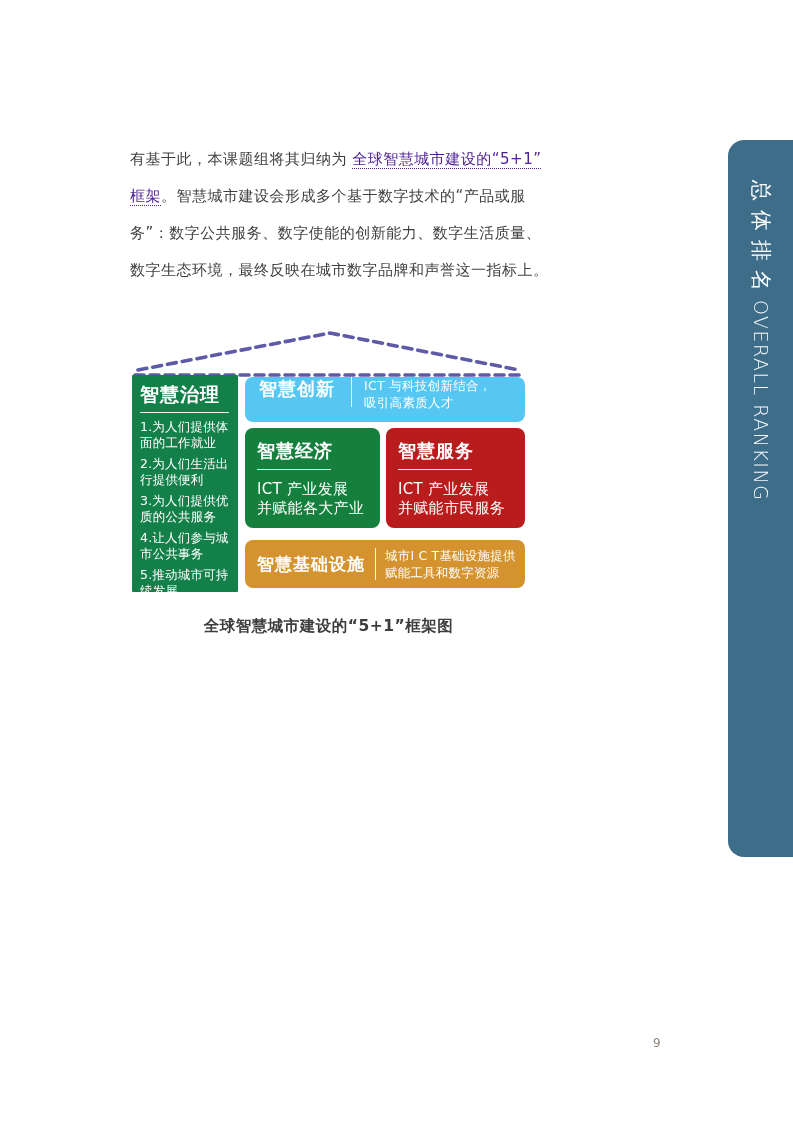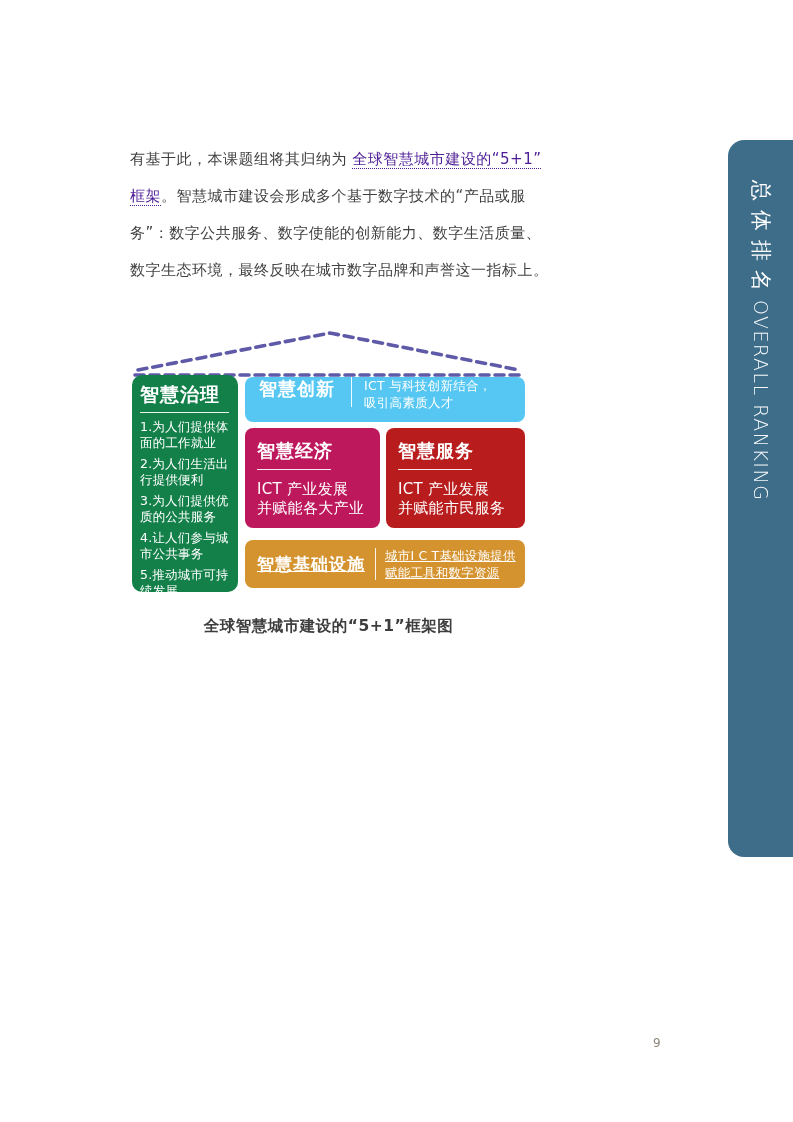--- a/index.html
+++ b/index.html
@@ -15,34 +15,34 @@
 
   
   .diagram { position:absolute; left:132px; top:328px; width:393px; height:264px; }
   .roof-svg { position:absolute; left:0; top:0; width:393px; height:52px; }
   .roof-svg path, .roof-svg line { fill:none; stroke:#5f5aa8; stroke-width:3.6; stroke-dasharray:9 6; stroke-linecap:round; }
   .roof-label {
     position:absolute; left:0; top:9px; width:100%; text-align:center;
     color:#2aa18c; font-size:21px; font-weight:bold; letter-spacing:1px;
   }
   .box { position:absolute; box-sizing:border-box; color:#ffffff; }
-  .box-governance { left:0; top:47px; width:106px; height:217px; background:#13804a; border-radius:10px; padding:7px 8px 14px 8px; }
+  .box-governance { left:0; top:47px; width:106px; height:217px; background:#13804a; border-radius:1px; padding:7px 8px 14px 8px; }
   .gov-title { font-size:19px; font-weight:bold; letter-spacing:1px; }
   .gov-rule { height:1px; background:rgba(255,255,255,.9); width:89px; margin:4px 0 6px 0; }
   .gov-item { font-size:12.5px; line-height:16px; margin-bottom:5px; letter-spacing:0.2px; }
   .box-innovation { left:113px; top:49px; width:280px; height:45px; background:#55c7f2; border-radius:8px; display:flex; align-items:flex-start; }
   .hbox-title { font-size:18px; font-weight:bold; letter-spacing:1px; margin-left:14px; white-space:nowrap; }
   .vdivider { width:1px; height:30px; background:rgba(255,255,255,.9); margin:0 12px 0 16px; flex:none; }
   .hbox-desc { font-size:12.5px; line-height:17px; letter-spacing:0.3px; }
-  .box-economy { left:113px; top:100px; width:135px; height:100px; background:#be185d; border-radius:8px; padding:11px 12px; }
+  .box-economy { left:113px; top:100px; width:135px; height:100px; background:#15803d; border-radius:8px; padding:11px 12px; }
   .box-services { left:254px; top:100px; width:139px; height:100px; background:#b91c1c; border-radius:8px; padding:11px 12px; }
   .vbox-title { font-size:18px; font-weight:bold; letter-spacing:1px; }
   .vbox-rule { height:1px; background:rgba(255,255,255,.9); width:74px; margin:6px 0 10px 0; }
   .vbox-desc { font-size:15px; line-height:19px; letter-spacing:0.3px; }
-  .box-infrastructure { left:113px; top:212px; width:280px; height:48px; background:#d4932e; border-radius:8px; display:flex; align-items:center;text-decoration:underline; }
+  .box-infrastructure { left:113px; top:212px; width:280px; height:48px; background:#d4932e; border-radius:8px; display:flex; align-items:center; }
   .infra-title { font-size:17px; font-weight:bold; letter-spacing:1px; margin-left:12px; white-space:nowrap; }
   .infra-divider { width:1px; height:32px; background:rgba(255,255,255,.9); margin:0 9px 0 10px; flex:none; }
   .infra-desc { font-size:12.5px; line-height:17px; letter-spacing:0.2px; }
 
   .caption {
     position:absolute; left:132px; top:616px; width:393px; text-align:center;
     font-size:15.5px; font-weight:bold; color:#3d3d3d; letter-spacing:0.5px;
   }
 
   

